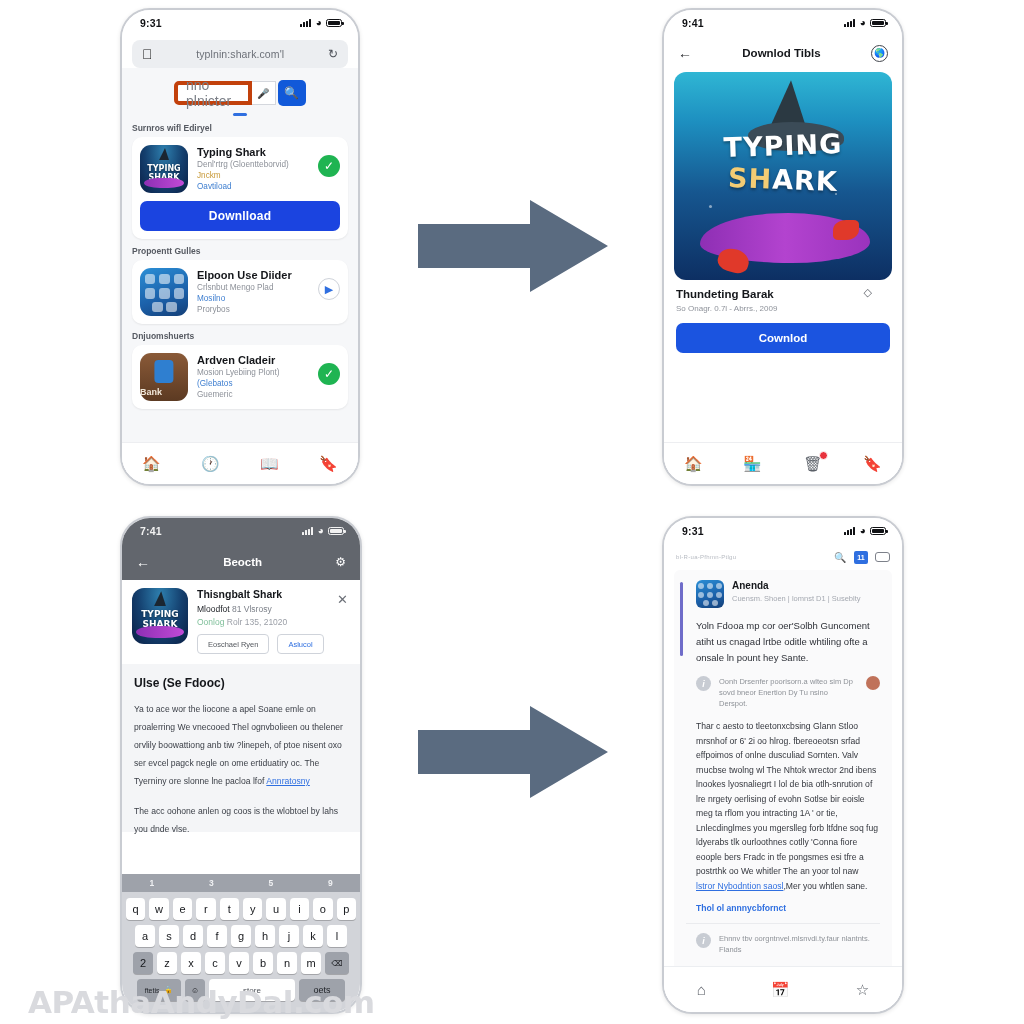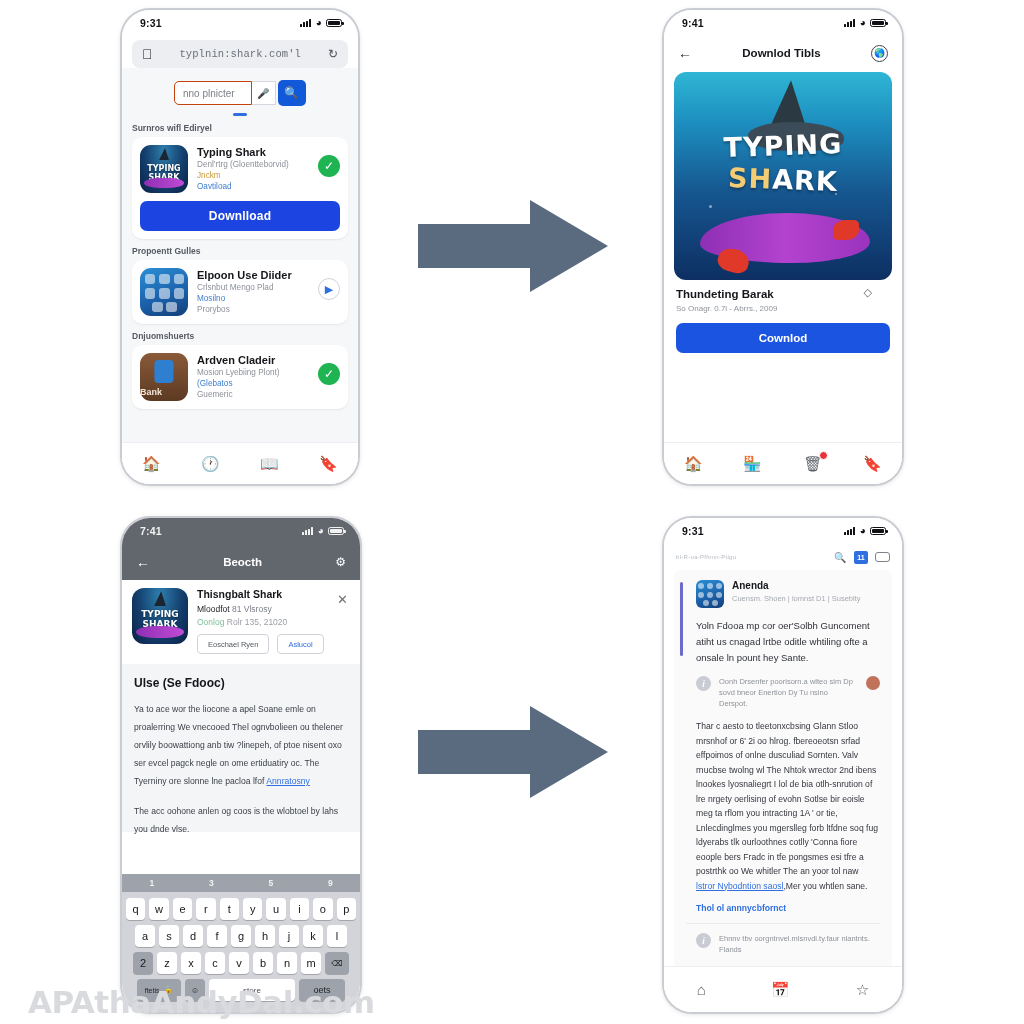--- a/index.html
+++ b/index.html
@@ -46,28 +46,28 @@
               border-radius:2.4px; position:relative; }
   .ico-batt::after{content:"";position:absolute;left:1px;top:1px;bottom:1px;right:1px;background:currentColor;border-radius:1px;}
   .ico-batt::before{content:"";position:absolute;right:-3px;top:2px;width:1.6px;height:3px;background:currentColor;border-radius:0 1px 1px 0;}
 
   
   .urlbar {
     margin: 4px 10px 0; height: 28px; background:#eceef1; border-radius: 8px;
     display:flex; align-items:center; padding: 0 10px; gap:8px;
   }
   .apple-logo { font-size: 14px; line-height:1; color:#111; }
-  .url-text { flex:1; text-align:center; font-size:10.5px; color:#6c7078; letter-spacing:.1px; filter: blur(.35px); font-family: Liberation Mono, monospace; }
+  .url-text { flex:1; text-align:center; font-size:10.5px; color:#6c7078; letter-spacing:.1px; filter: blur(.35px); }
   .reload { font-size: 12px; color:#4a4e56; }
 
   .browser-body { background:#f6f7f9; height: calc(100% - 58px); padding-top: 8px; position:relative; }
   .searchrow { display:flex; justify-content:center; align-items:center; gap:0; margin-top:4px; }
   .searchbox {
-    width: 78px; height: 24px; background:#fff; border:1px solid #c2410c;
-    border-radius: 5px 0 0 5px; font-size:10px; color:#7b7f87;
+    width: 78px; height: 24px; background:#fff; border:4px solid #c2410c;
+    border-radius: 5px 0 0 5px; font-size:14px; color:#7b7f87;
     display:flex; align-items:center; padding-left:8px; filter: blur(.35px);
   }
   .micbtn { width:24px; height:24px; background:#fff; border:1px solid #d4d7dd; border-left:none;
             display:flex;align-items:center;justify-content:center; font-size:10px; color:#40444b;}
   .searchbtn { width:28px; height:26px; background:#1159d9; border-radius:5px;
                display:flex;align-items:center;justify-content:center;color:#fff;font-size:12px; margin-left:2px;}
   .underline-dash { width:14px;height:3px;background:#2f6fe0;border-radius:2px;margin:7px auto 0;}
 
   .sec-label { font-size:8.5px; color:#565a62; font-weight:700; margin: 7px 0 4px 10px; filter: blur(.4px); }
   .card { background:#fff; border-radius:10px; margin: 0 10px; padding:8px; box-shadow:0 1px 2px rgba(0,0,0,.07); }

